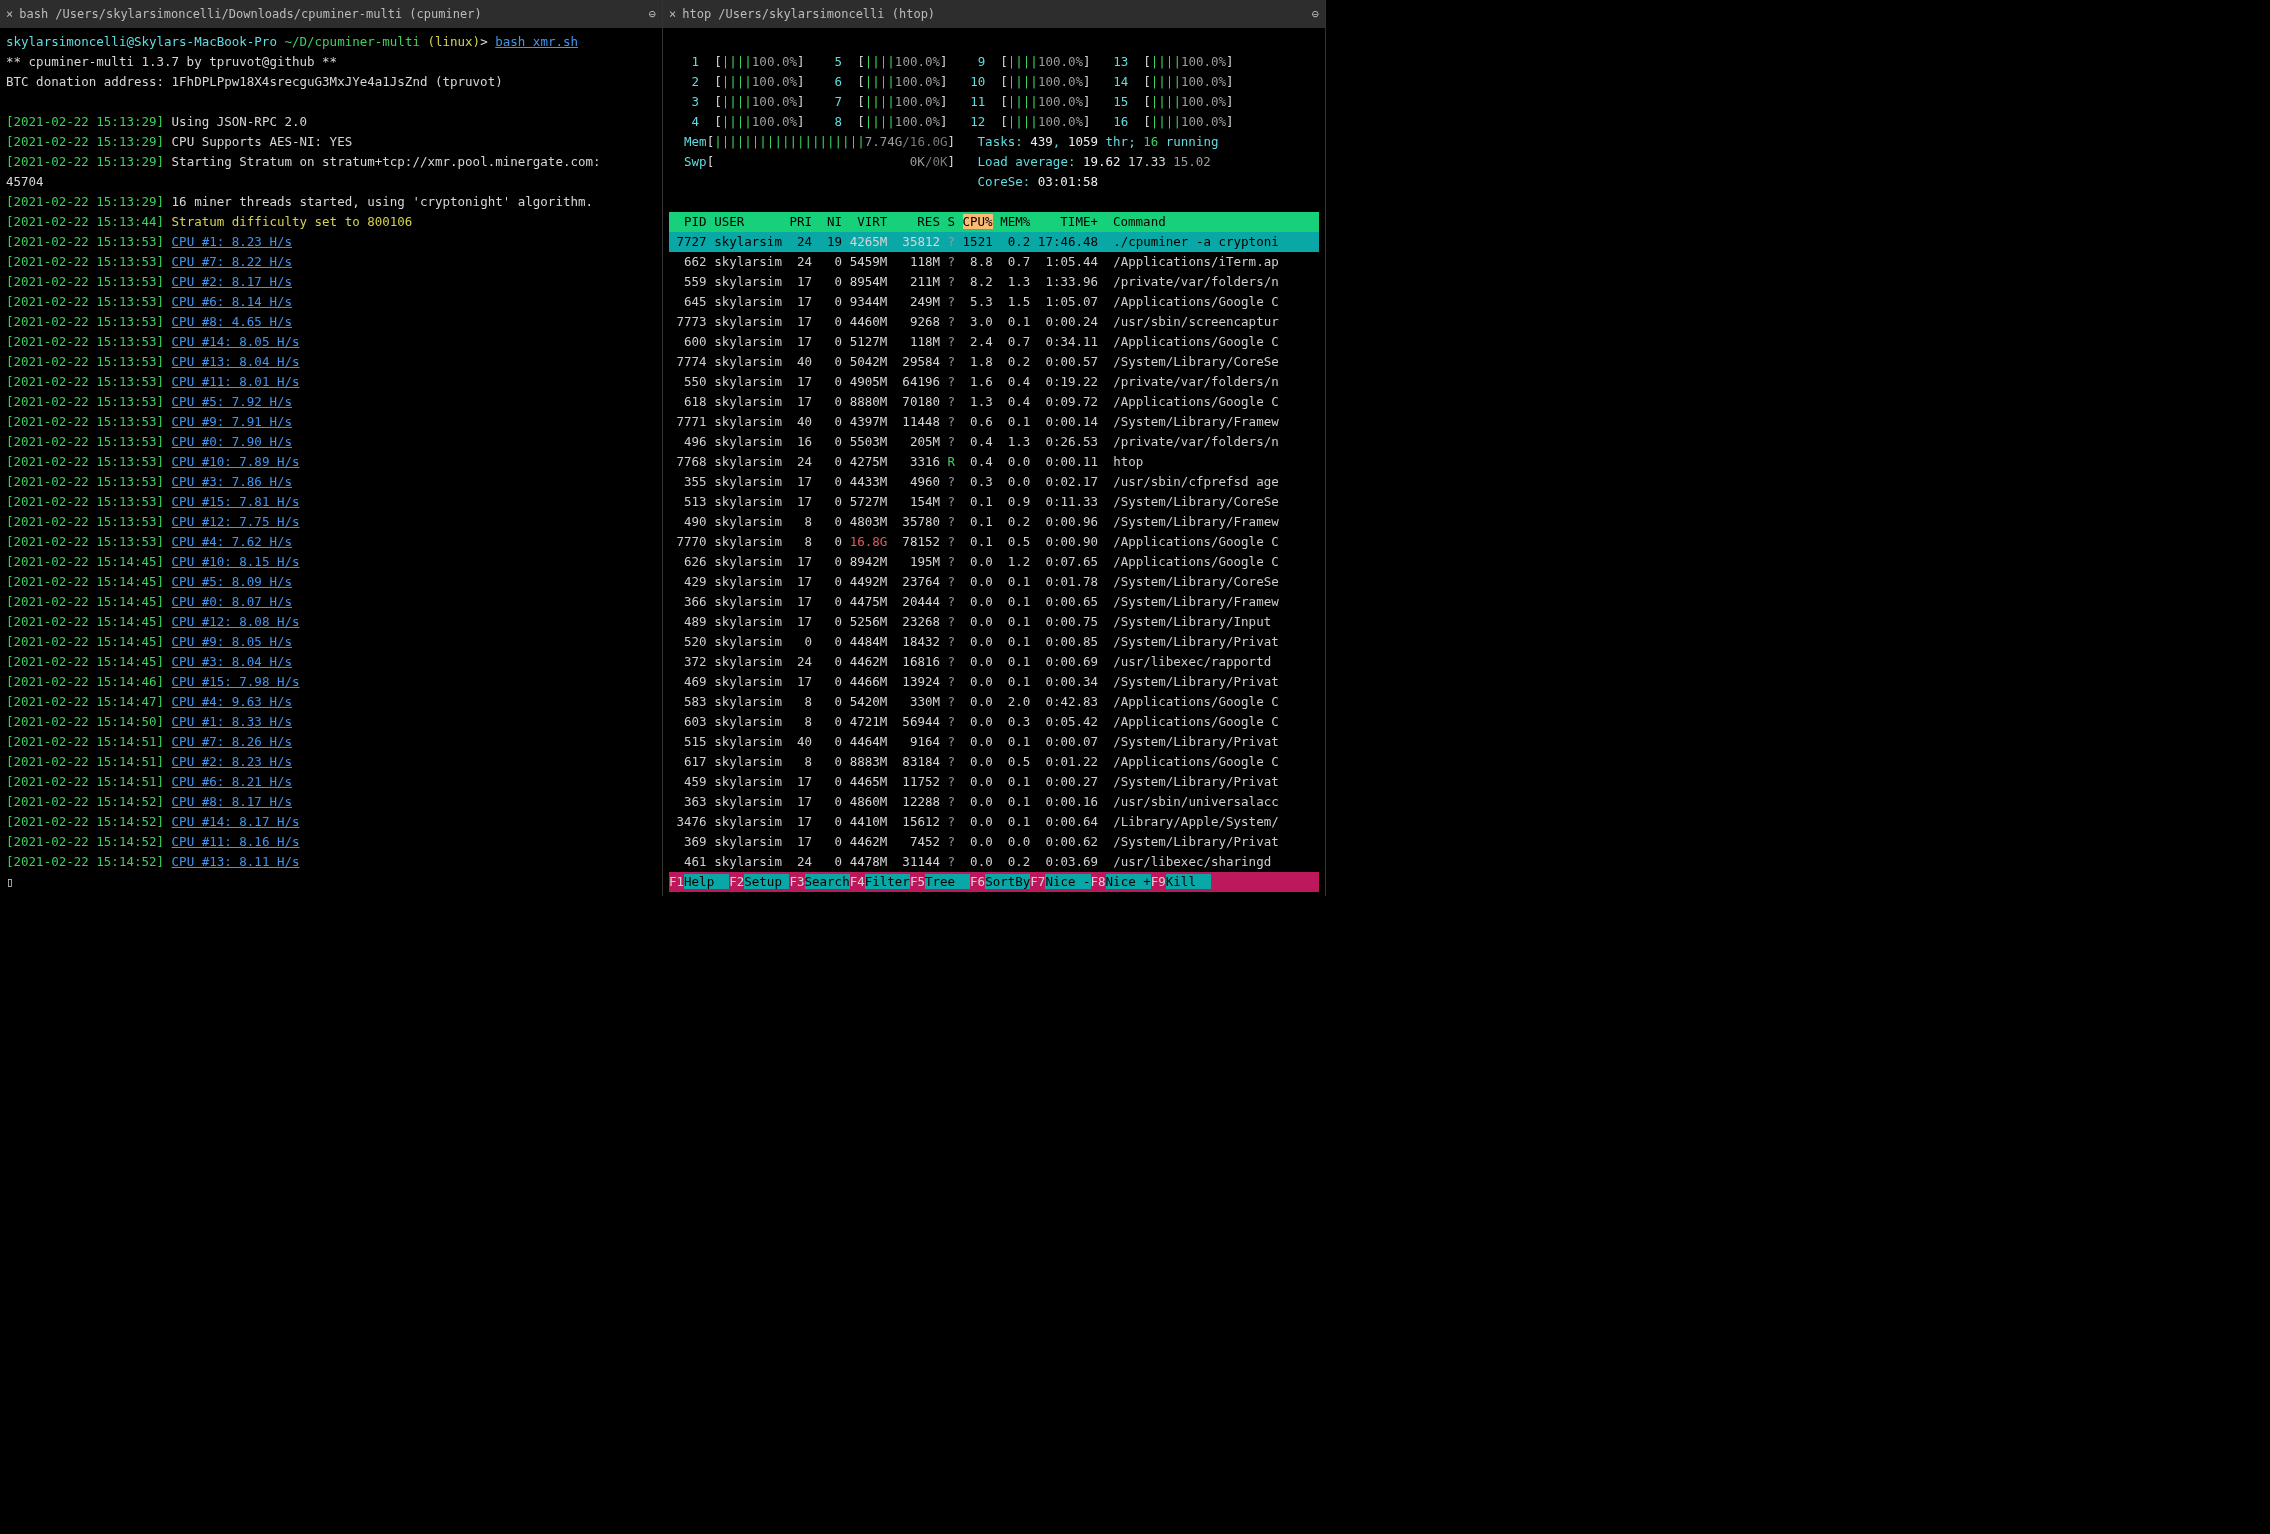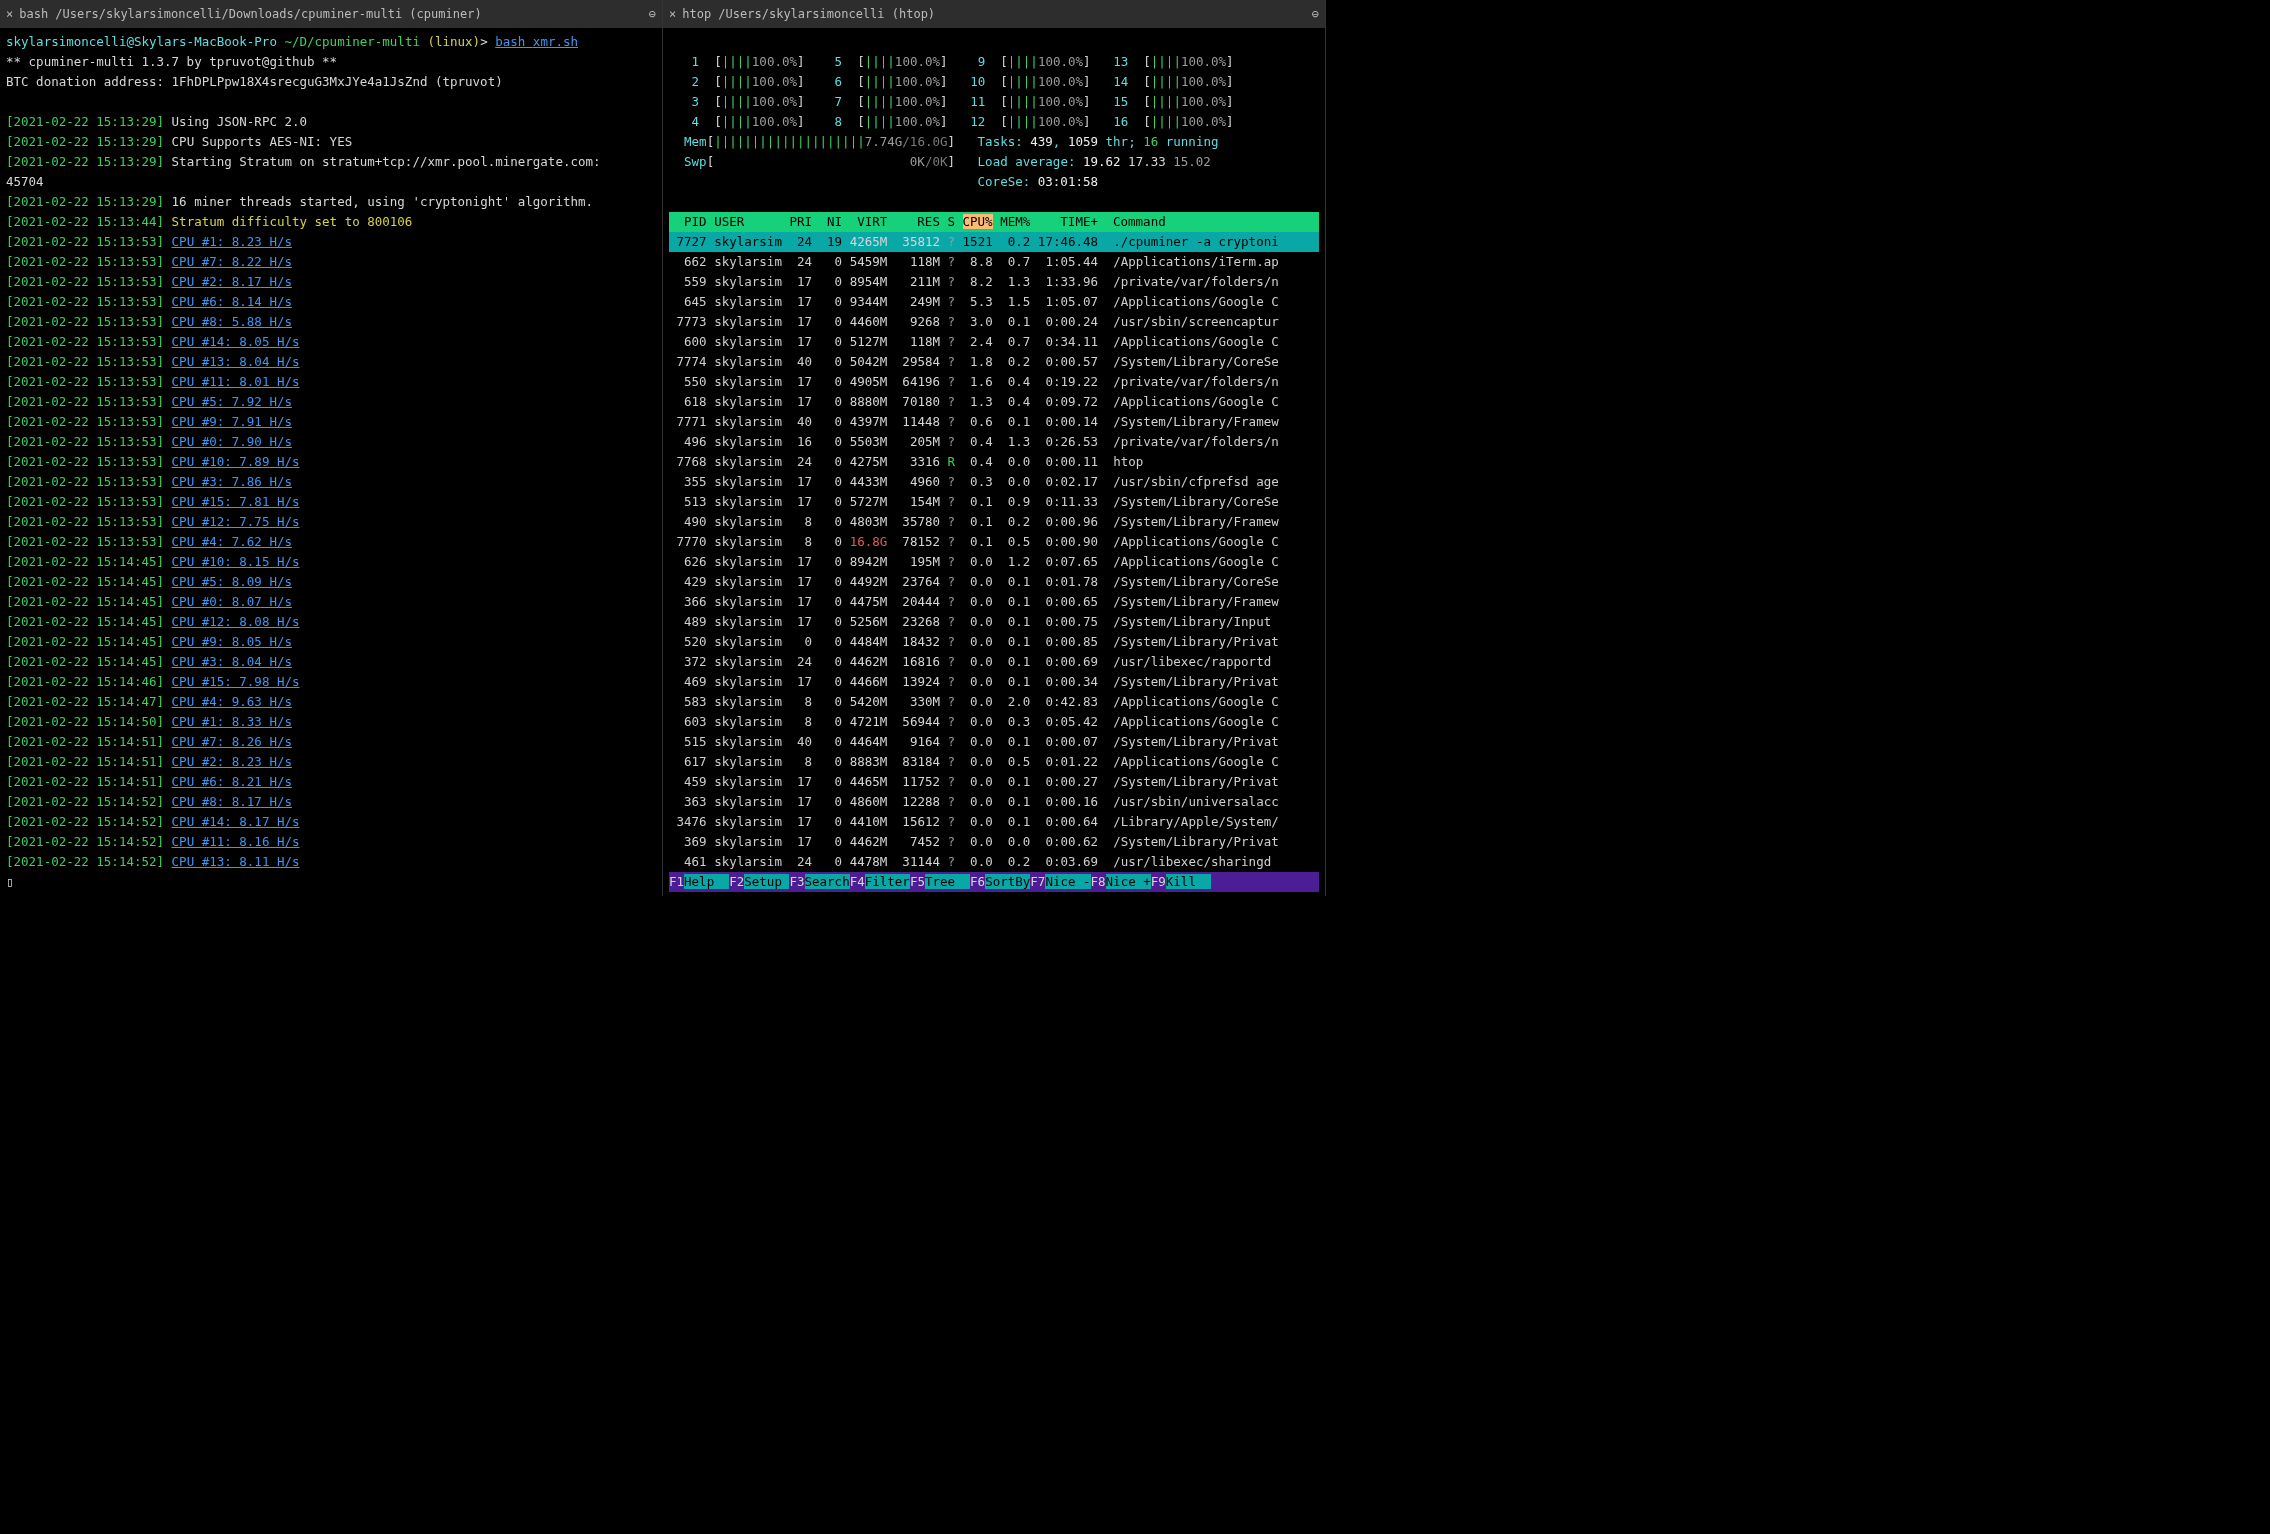--- a/index.html
+++ b/index.html
@@ -69,21 +69,21 @@
   .htop-row.sel {
     background:#0aa7a7;
     color:#000;
   }
   .htop-row .virt { color:#d6d6d6; }
   .htop-row .resM { color:#d6d6d6; }
   .htop-row .sQ   { color:#9c9c9c; }
   .htop-row .big  { color:#e05b5b; }
   .fkeys {
     white-space:pre;
-    background:#4c1d95;
+    background:#be185d;
   }
   .fkeys .lbl { background:#0aa7a7; color:#000; }
 </style>
 </head>
 <body>
 
 <div class="split">
 
   <div class="pane">
     <div class="tabbar">
@@ -98,21 +98,21 @@
 <span class="c-green">[2021-02-22 15:13:29]</span> <span class="c-white">Using JSON-RPC 2.0</span>
 <span class="c-green">[2021-02-22 15:13:29]</span> <span class="c-white">CPU Supports AES-NI: YES</span>
 <span class="c-green">[2021-02-22 15:13:29]</span> <span class="c-white">Starting Stratum on stratum+tcp://xmr.pool.minergate.com:</span>
 <span class="c-white">45704</span>
 <span class="c-green">[2021-02-22 15:13:29]</span> <span class="c-white">16 miner threads started, using 'cryptonight' algorithm.</span>
 <span class="c-green">[2021-02-22 15:13:44]</span> <span class="c-yellow">Stratum difficulty set to 800106</span>
 <span class="c-green">[2021-02-22 15:13:53]</span> <span class="c-blue">CPU #1: 8.23 H/s</span>
 <span class="c-green">[2021-02-22 15:13:53]</span> <span class="c-blue">CPU #7: 8.22 H/s</span>
 <span class="c-green">[2021-02-22 15:13:53]</span> <span class="c-blue">CPU #2: 8.17 H/s</span>
 <span class="c-green">[2021-02-22 15:13:53]</span> <span class="c-blue">CPU #6: 8.14 H/s</span>
-<span class="c-green">[2021-02-22 15:13:53]</span> <span class="c-blue">CPU #8: 5.88 H/s</span>
+<span class="c-green">[2021-02-22 15:13:53]</span> <span class="c-blue">CPU #8: 4.65 H/s</span>
 <span class="c-green">[2021-02-22 15:13:53]</span> <span class="c-blue">CPU #14: 8.05 H/s</span>
 <span class="c-green">[2021-02-22 15:13:53]</span> <span class="c-blue">CPU #13: 8.04 H/s</span>
 <span class="c-green">[2021-02-22 15:13:53]</span> <span class="c-blue">CPU #11: 8.01 H/s</span>
 <span class="c-green">[2021-02-22 15:13:53]</span> <span class="c-blue">CPU #5: 7.92 H/s</span>
 <span class="c-green">[2021-02-22 15:13:53]</span> <span class="c-blue">CPU #9: 7.91 H/s</span>
 <span class="c-green">[2021-02-22 15:13:53]</span> <span class="c-blue">CPU #0: 7.90 H/s</span>
 <span class="c-green">[2021-02-22 15:13:53]</span> <span class="c-blue">CPU #10: 7.89 H/s</span>
 <span class="c-green">[2021-02-22 15:13:53]</span> <span class="c-blue">CPU #3: 7.86 H/s</span>
 <span class="c-green">[2021-02-22 15:13:53]</span> <span class="c-blue">CPU #15: 7.81 H/s</span>
 <span class="c-green">[2021-02-22 15:13:53]</span> <span class="c-blue">CPU #12: 7.75 H/s</span>

